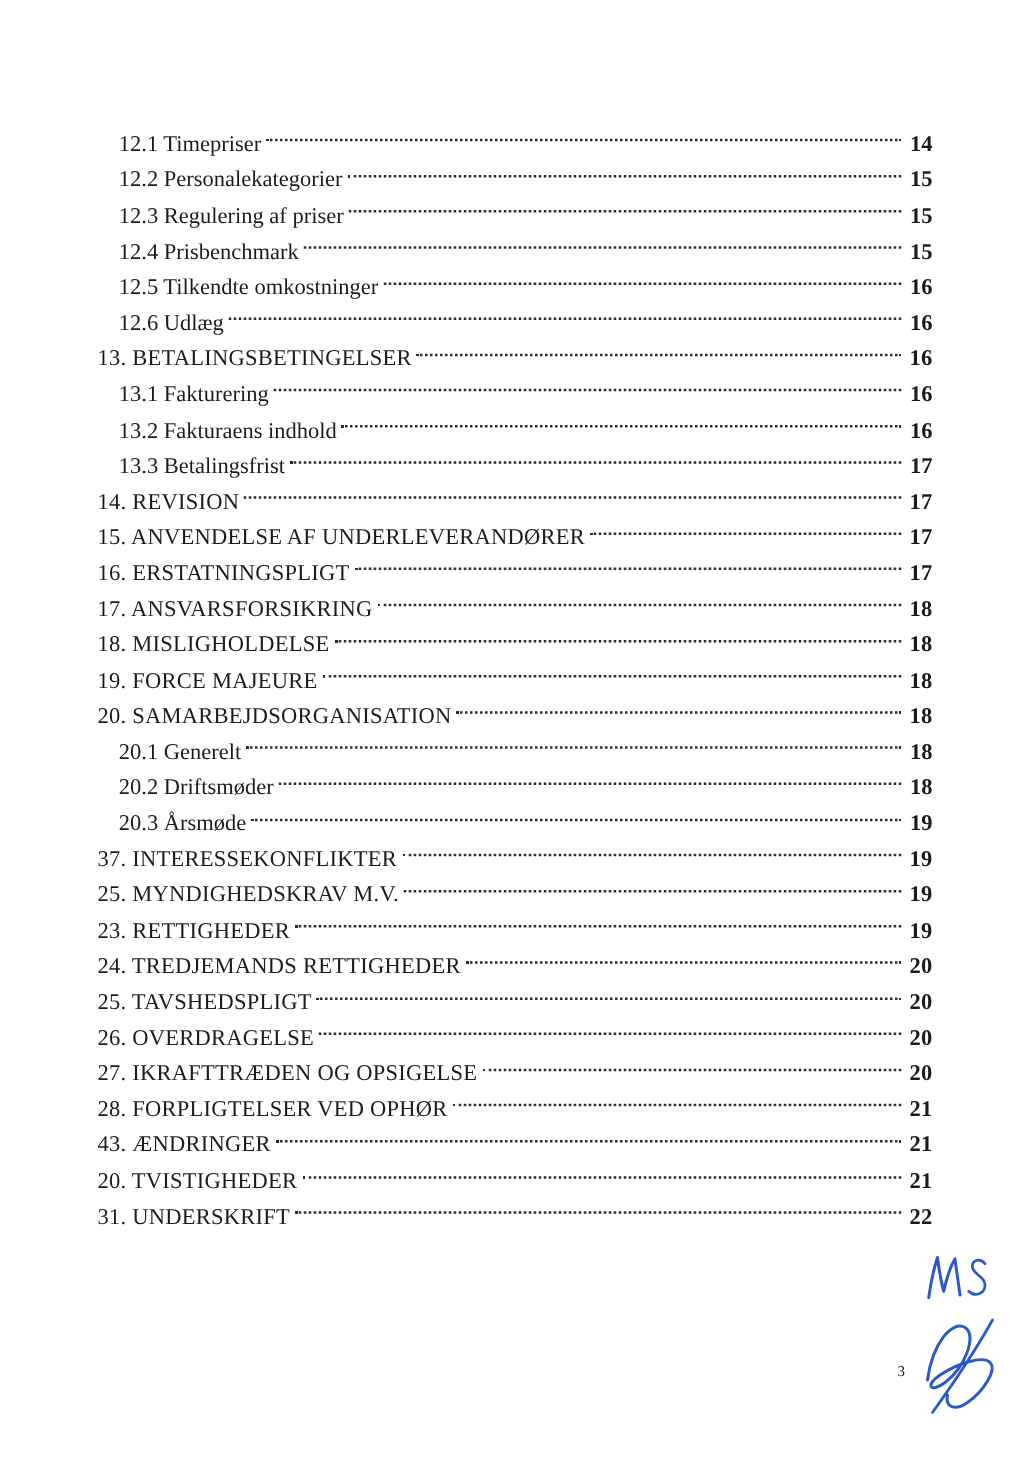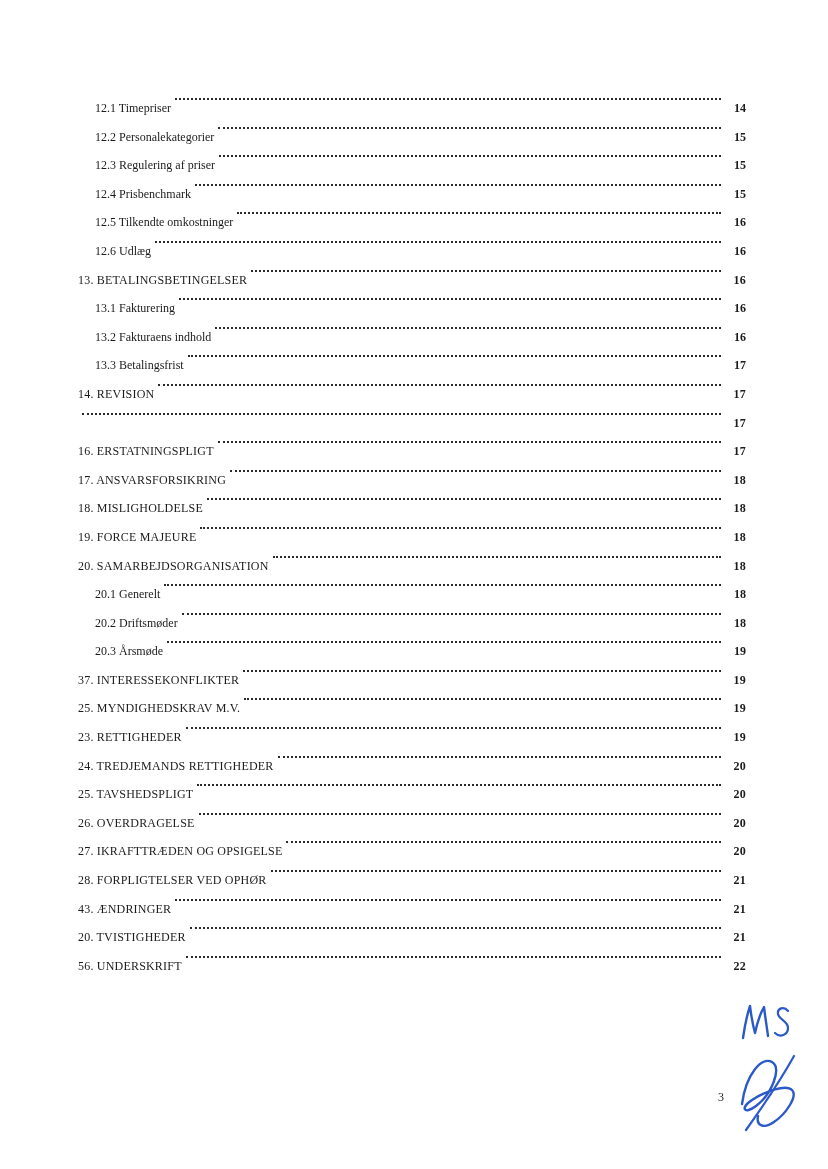--- a/index.html
+++ b/index.html
@@ -12,23 +12,23 @@
     overflow:hidden;
     font-family:"Liberation Serif", serif;
     color:#1b1b1b;
   }
   .toc{
     position:absolute;
     left:78px; right:82px; top:101px;
   }
   .row{
     display:flex;
-    align-items:flex-start;
+    align-items:center;
     height:28.6px;
-    font-size:12px;
+    font-size:18px;
     white-space:nowrap;
   }
   .row.sub{padding-left:17px;}
   .row.main{letter-spacing:.2px;}
   .lbl{flex:0 0 auto;}
   .leader{
     flex:1 1 auto;
     border-bottom:2px dotted #2a2a2a;
     margin:0 3px 0 4px;
     transform:translateY(-3px);
@@ -113,20 +113,21 @@
         <span class="lbl">13.3 Betalingsfrist</span>
         <span class="leader"></span>
         <span class="pg">17</span>
       </div>
     <div class="row main">
         <span class="lbl">14. REVISION</span>
         <span class="leader"></span>
         <span class="pg">17</span>
       </div>
     <div class="row main">
+        <span class="lbl">15. ANVENDELSE AF UNDERLEVERANDØRER</span>
         <span class="leader"></span>
         <span class="pg">17</span>
       </div>
     <div class="row main">
         <span class="lbl">16. ERSTATNINGSPLIGT</span>
         <span class="leader"></span>
         <span class="pg">17</span>
       </div>
     <div class="row main">
         <span class="lbl">17. ANSVARSFORSIKRING</span>
@@ -207,21 +208,21 @@
         <span class="lbl">43. ÆNDRINGER</span>
         <span class="leader"></span>
         <span class="pg">21</span>
       </div>
     <div class="row main">
         <span class="lbl">20. TVISTIGHEDER</span>
         <span class="leader"></span>
         <span class="pg">21</span>
       </div>
     <div class="row main">
-        <span class="lbl">56. UNDERSKRIFT</span>
+        <span class="lbl">31. UNDERSKRIFT</span>
         <span class="leader"></span>
         <span class="pg">22</span>
       </div>
   </div>
 
   <div class="signature-block">
     <svg class="ink initials-svg" width="58" height="42" viewBox="0 0 58 42" role="img" aria-label="MS">
       <path stroke-width="2.4" d="M5 36 C7 22 10 10 12 4 C13 12 15 24 17 31 C19 22 23 10 26 5 C27 14 29 26 30 34"></path>
       <path stroke-width="2.2" d="M50 9 C46 4 39 6 40 12 C41 18 50 19 50 26 C50 33 42 36 37 31"></path>
     </svg>

